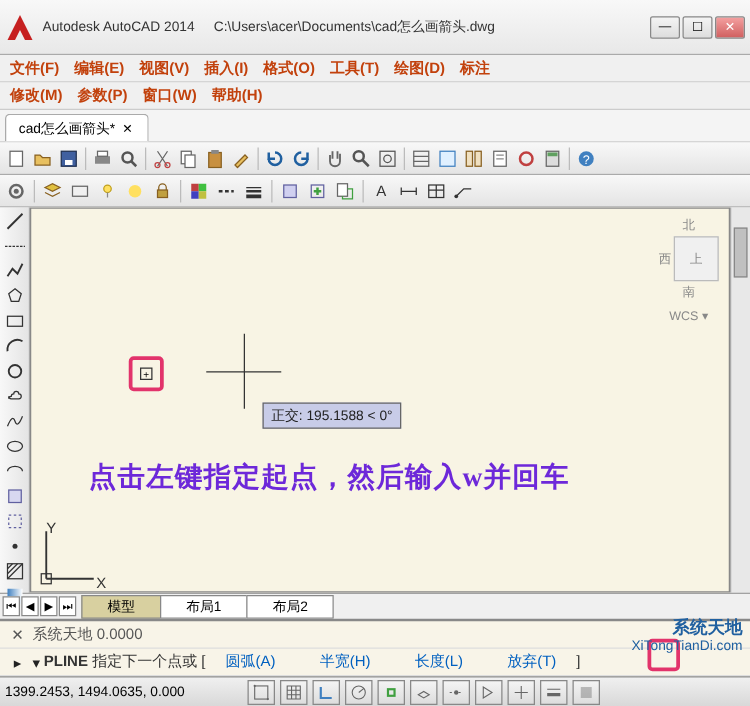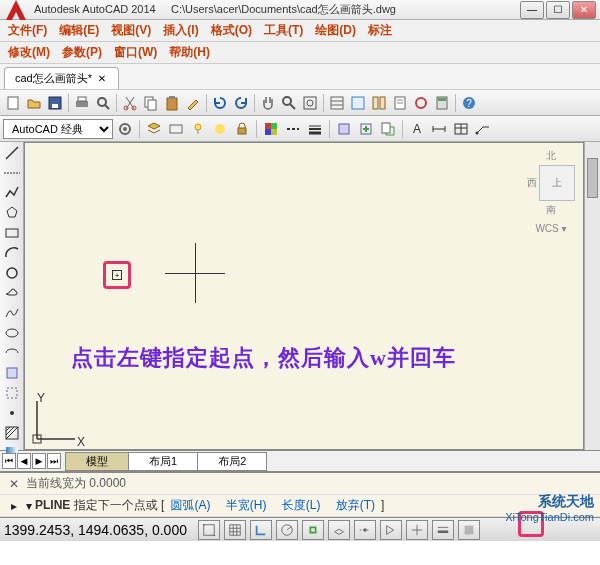--- a/index.html
+++ b/index.html
@@ -1,17 +1,17 @@
 <!DOCTYPE html>
 <html><head>
 <meta charset="utf-8">
 <style>
 * { margin: 0; padding: 0; box-sizing: border-box; }
 body { font-family: "Microsoft YaHei", SimSun, Arial, sans-serif; font-size: 12px; background: #fff; width: 600px; height: 565px; overflow: hidden; }
-.titlebar { height: 20px; background: linear-gradient(#f8f8f8,#e8e8e8); border-bottom: 1px solid #aaa; display: flex; align-items: center; padding: 0 4px; }
+.titlebar { height: 44px; background: linear-gradient(#f8f8f8,#e8e8e8); border-bottom: 1px solid #aaa; display: flex; align-items: center; padding: 0 4px; }
 .logo { width: 24px; height: 24px; margin-right: 6px; }
 .title-text { font-size: 11px; color: #333; flex: 1; white-space: nowrap; overflow: hidden; text-overflow: ellipsis; }
 .win-controls { display: flex; gap: 2px; }
 .win-btn { width: 24px; height: 18px; background: linear-gradient(#f4f4f4,#ddd); border: 1px solid #888; border-radius: 2px; display: flex; align-items: center; justify-content: center; font-size: 10px; cursor: pointer; }
 .win-btn.close { background: linear-gradient(#f4a0a0,#d06060); color: #fff; }
 .menubar { height: 22px; background: #f0f0f0; border-bottom: 1px solid #ccc; display: flex; flex-wrap: wrap; align-items: center; padding: 0 2px; }
 .menubar-row2 { height: 22px; background: #f0f0f0; border-bottom: 1px solid #ccc; display: flex; align-items: center; padding: 0 2px; text-align: right; }
 .menu-item { padding: 2px 6px; cursor: pointer; font-size: 12px; color: #c2410c; font-weight: bold; }
 .tabbar { height: 26px; background: #f4f4f4; border-bottom: 1px solid #ccc; display: flex; align-items: flex-end; padding: 0 4px; }
 .doc-tab { background: #fff; border: 1px solid #aaa; border-bottom: none; border-radius: 4px 4px 0 0; padding: 3px 10px; font-size: 11px; display: flex; align-items: center; gap: 4px; }
@@ -47,22 +47,22 @@
 .layout-tabs { height: 22px; background: #f0f0f0; border-top: 1px solid #888; border-bottom: 1px solid #888; display: flex; align-items: center; padding: 0 2px; }
 .layout-nav { display: flex; gap: 1px; margin-right: 4px; }
 .layout-nav-btn { width: 14px; height: 16px; border: 1px solid #888; background: #fff; font-size: 9px; display: flex; align-items: center; justify-content: center; cursor: pointer; }
 .layout-tab { background: #fff; border: 1px solid #888; padding: 1px 20px; font-size: 11px; cursor: pointer; margin-right: -1px; }
 .layout-tab.active { background: #d8d0a0; }
 .cmd-area { background: #f8f4e8; border-top: 1px solid #888; }
 .cmd-line { padding: 2px 6px; font-size: 12px; color: #222; border-bottom: 1px solid #ddd; display: flex; align-items: center; }
 .cmd-line.history { color: #555; }
 .cmd-icon { width: 16px; height: 16px; margin-right: 4px; display: flex; align-items: center; justify-content: center; }
 .cmd-prompt { color: #333; }
-.cmd-opt { color: #0060c0; margin: 0 6px; }
-.statusbar { height: 24px; background: linear-gradient(#f0f0f0,#d8d8d8); border-top: 1px solid #888; display: flex; align-items: center; padding: 0 4px; font-size: 14px; gap: 4px; }
+.cmd-opt { color: #0060c0; margin: 0 16px; }
+.statusbar { height: 24px; background: linear-gradient(#f0f0f0,#d8d8d8); border-top: 1px solid #888; display: flex; align-items: center; padding: 0 4px; font-size: 11px; gap: 4px; }
 .coords { min-width: 190px; }
 .status-btn { width: 22px; height: 20px; border: 1px solid #888; background: linear-gradient(#f4f4f4,#ddd); display: flex; align-items: center; justify-content: center; font-size: 10px; cursor: pointer; }
 .watermark { position: absolute; right: 6px; bottom: 42px; font-size: 11px; color: #2060a0; text-align: right; }
 .watermark .big { font-size: 14px; font-weight: bold; }
 .wm-box { position: absolute; right: 56px; bottom: 28px; width: 26px; height: 26px; border: 3px solid #e2336b; border-radius: 4px; }
 </style>
 </head>
 <body>
 
 <div class="titlebar">
@@ -231,23 +231,20 @@
   <div class="tb-sep"></div>
   <div class="tb-btn">
       <svg viewBox="0 0 16 16">
         <circle cx="8" cy="8" r="6" fill="#4080c0"></circle>
         <text x="8" y="12" text-anchor="middle" fill="#fff" font-size="10">?</text>
       </svg>
     </div>
 </div>
 
 <div class="toolbar2">
-  <select class="ws-select">
-    <option>AutoCAD 经典</option>
-  </select>
   <div class="tb-btn">
       <svg viewBox="0 0 16 16">
         <circle cx="8" cy="8" r="5" fill="none" stroke="#666" stroke-width="2"></circle>
         <circle cx="8" cy="8" r="2" fill="#666"></circle>
       </svg>
     </div>
   <div class="tb-sep"></div>
   <div class="tb-btn">
       <svg viewBox="0 0 16 16">
         <path d="M2 5l6-3 6 3-6 3z" fill="#e0c040" stroke="#886020"></path>
@@ -448,20 +445,21 @@
       <div class="wcs"><span>WCS</span> ▾</div>
     </div>
 
     <div class="pick-box">
       <div class="pick-inner">+</div>
     </div>
     <div class="crosshair">
       <div class="h"></div>
         <div class="v"></div>
     </div>
+    <div class="tooltip">正交: 195.1588 &lt; 0°</div>
     <div class="annotation">点击左键指定起点，然后输入w并回车</div>
     <div class="ucs">
       <svg width="50" height="50">
           <line x1="8" y1="42" x2="8" y2="4" stroke="#333" stroke-width="1.5"></line>
           <line x1="8" y1="42" x2="46" y2="42" stroke="#333" stroke-width="1.5"></line>
           <rect x="4" y="38" width="8" height="8" fill="none" stroke="#333"></rect>
         </svg>
       <span class="y">Y</span>
       <span class="x">X</span>
     </div>
@@ -480,21 +478,21 @@
     <div class="layout-nav-btn">⏭</div>
   </div>
   <div class="layout-tab active">模型</div>
   <div class="layout-tab">布局1</div>
   <div class="layout-tab">布局2</div>
 </div>
 
 <div class="cmd-area">
   <div class="cmd-line history">
     <span class="cmd-icon">✕</span>
-    <span>当前线宽为  0.0000</span>
+    <span>系统天地  0.0000</span>
   </div>
   <div class="cmd-line">
     <span class="cmd-icon">▸</span>
     <span style="margin-right:3px">▾</span>
     <span class="cmd-prompt">
       <b>PLINE</b>
       <span>指定下一个点或</span>
       [<span class="cmd-opt">圆弧(A)</span>
       <span class="cmd-opt">半宽(H)</span>
       <span class="cmd-opt">长度(L)</span>

